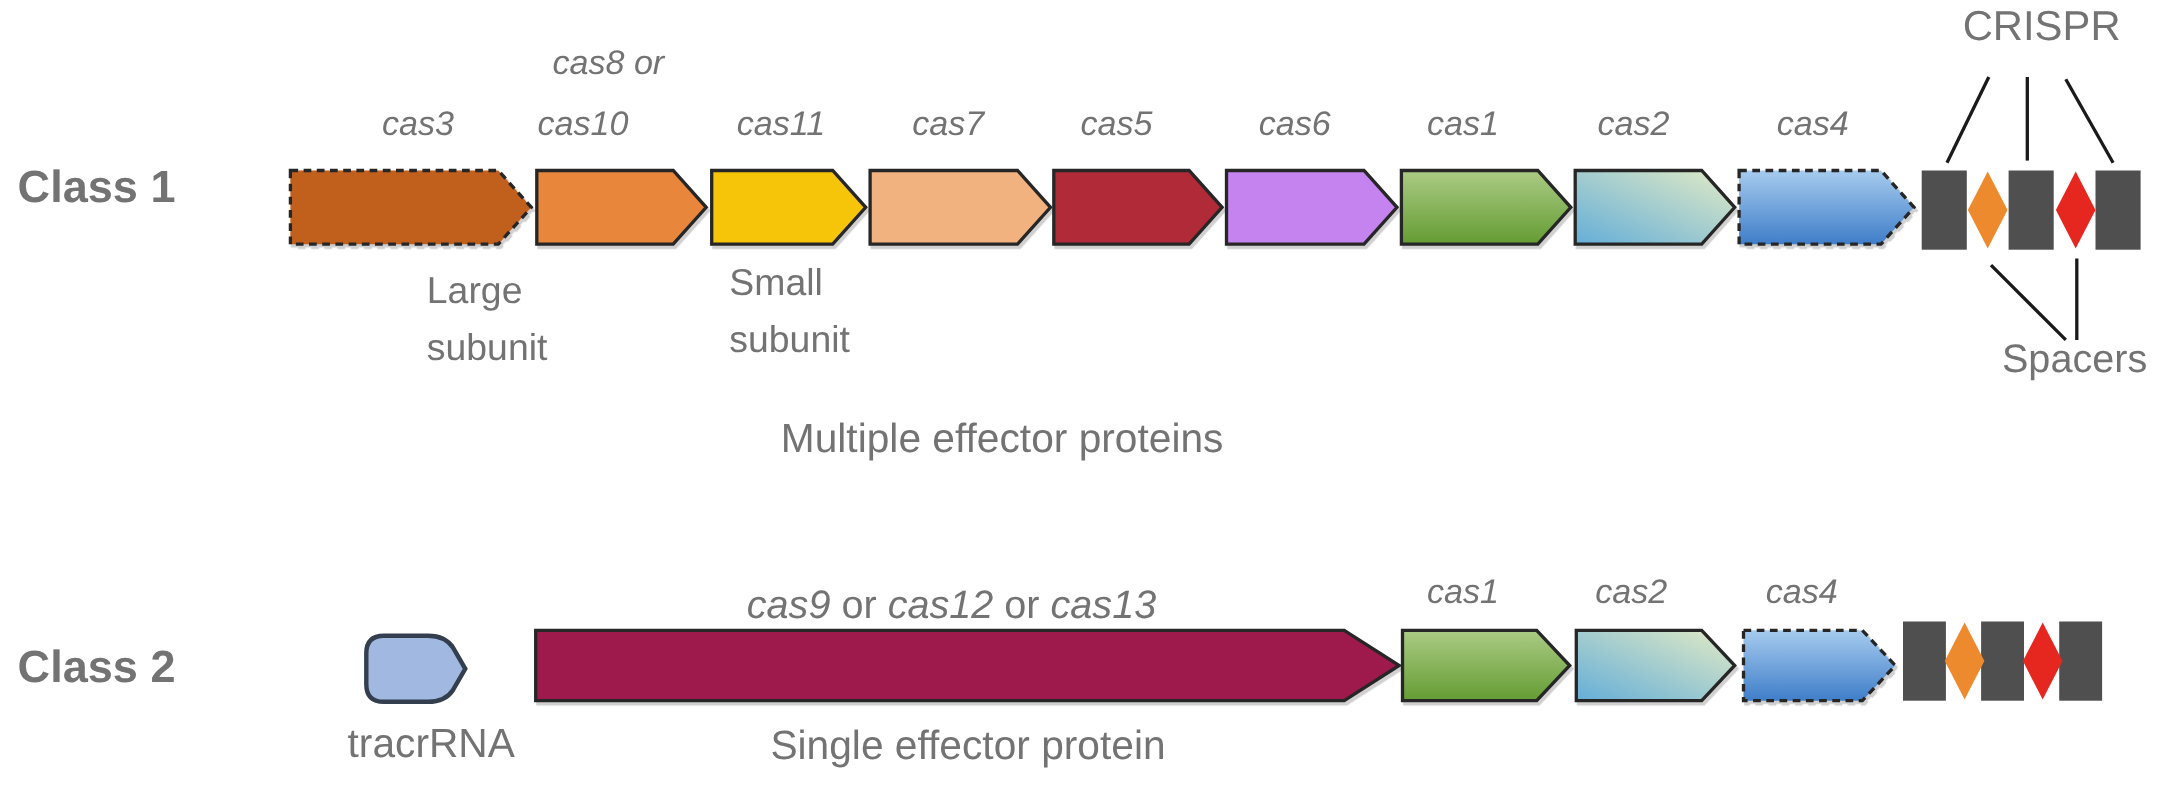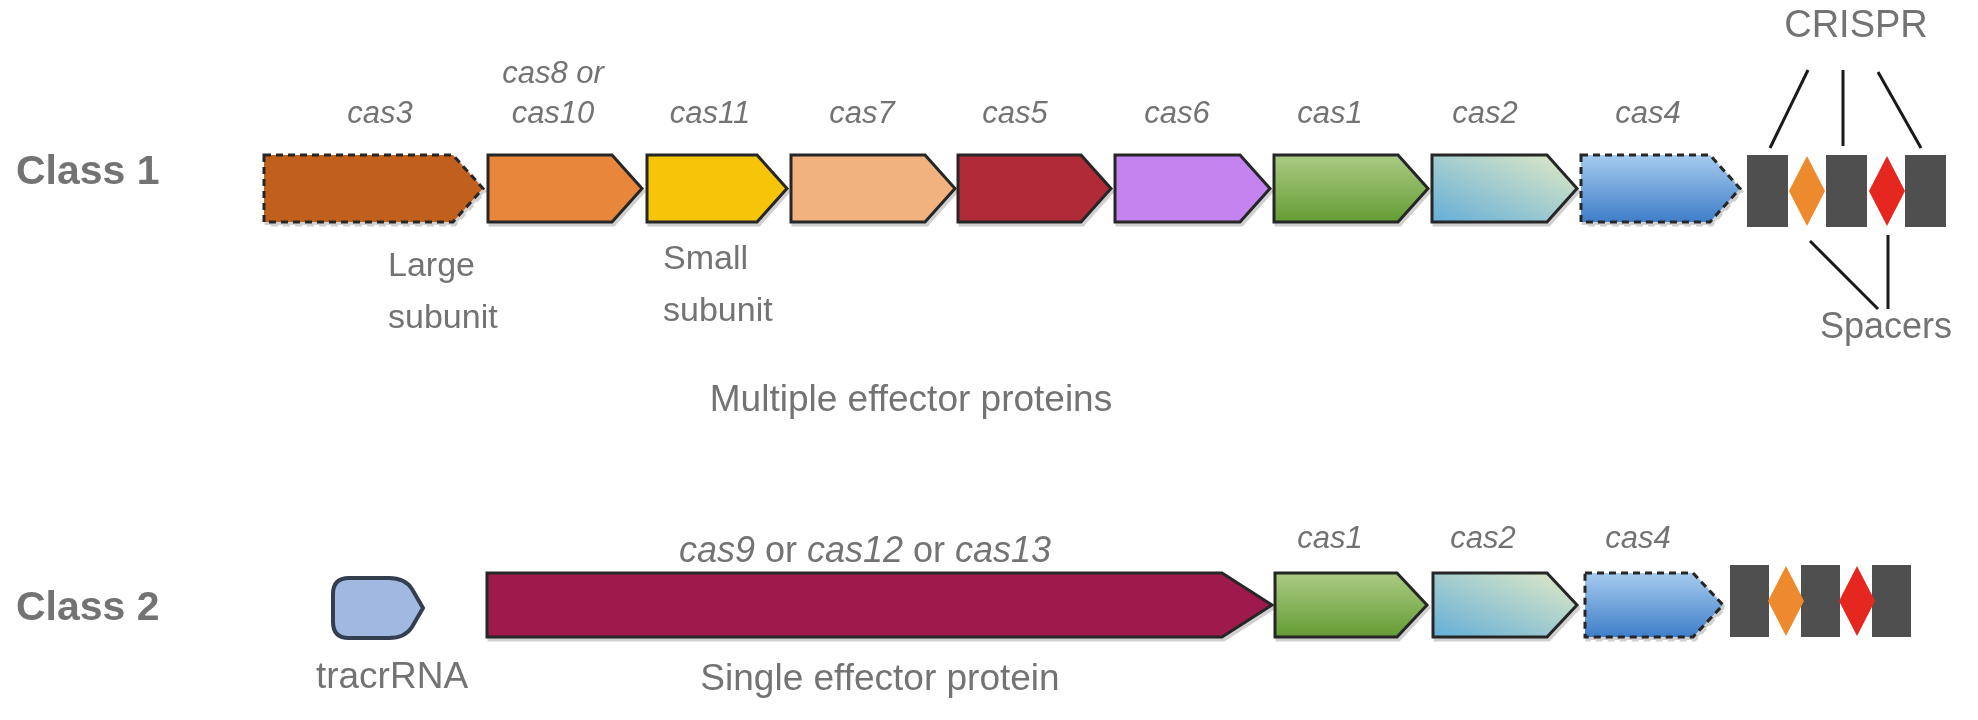--- a/index.html
+++ b/index.html
@@ -88,22 +88,22 @@
         <line x1="1843" y1="70" x2="1843" y2="146" stroke="#1a1a1a" stroke-width="3"></line>
         <line x1="1878" y1="72" x2="1921" y2="148" stroke="#1a1a1a" stroke-width="3"></line>
         <line x1="1810" y1="241" x2="1878" y2="309" stroke="#1a1a1a" stroke-width="3"></line>
         <line x1="1888" y1="235" x2="1888" y2="309" stroke="#1a1a1a" stroke-width="3"></line>
       </g>
   </svg>
 
   <div class="lbl class-lbl" style="left:16px;top:148px;">Class 1</div>
 
   <div class="lbl gene-lbl" style="left:380px;top:96px;">cas3</div>
-  <div class="lbl gene-lbl" style="left:553px;top:56px;">cas8 or</div>
-  <div class="lbl gene-lbl" style="left:553px;top:96px;">cas10</div>
+  <div class="lbl gene-lbl" style="left:553px;top:40px;">cas8 or</div>
+  <div class="lbl gene-lbl" style="left:530px;top:96px;">cas10</div>
   <div class="lbl gene-lbl" style="left:710px;top:96px;">cas11</div>
   <div class="lbl gene-lbl" style="left:862px;top:96px;font-style:italic;">cas7</div>
   <div class="lbl gene-lbl" style="left:1015px;top:96px;">cas5</div>
   <div class="lbl gene-lbl" style="left:1177px;top:96px;text-align:center;">cas6</div>
   <div class="lbl gene-lbl" style="left:1330px;top:96px;">cas1</div>
   <div class="lbl gene-lbl" style="left:1485px;top:96px;">cas2</div>
   <div class="lbl gene-lbl" style="left:1648px;top:96px;">cas4</div>
 
   <div class="lbl sub" style="left:388px;top:246px;">Large</div>
   <div class="lbl sub" style="left:388px;top:298px;">subunit</div>

